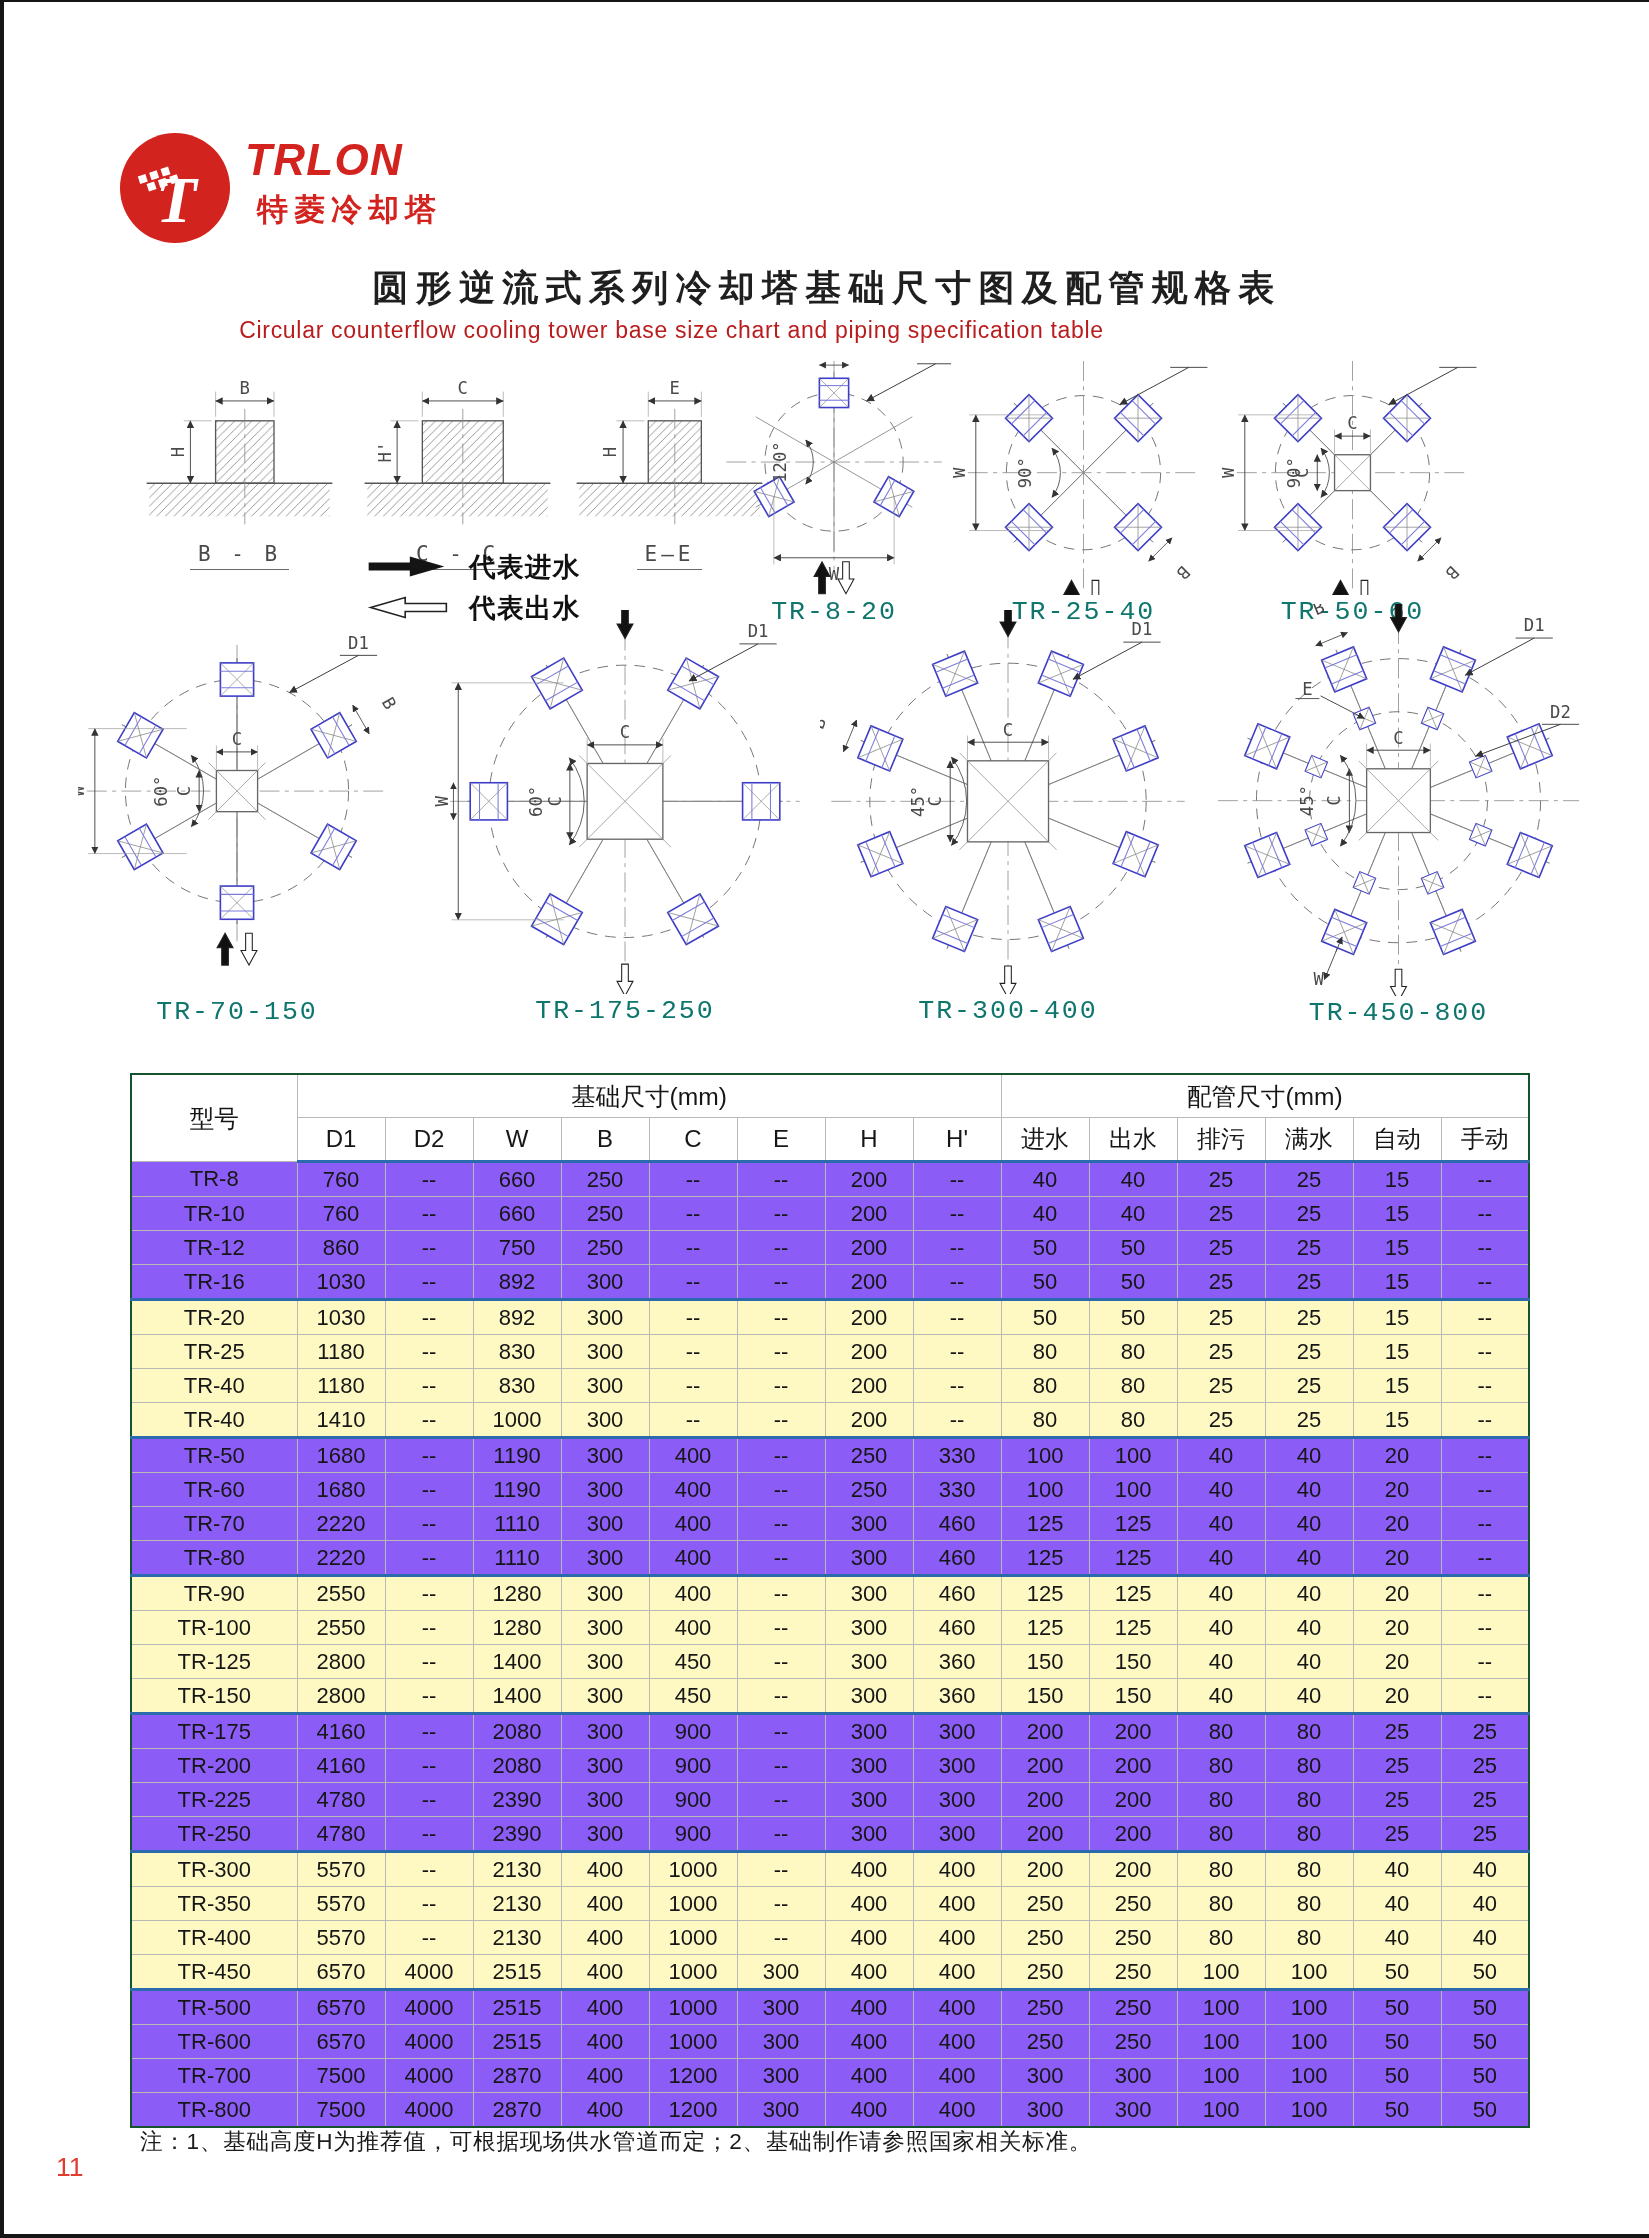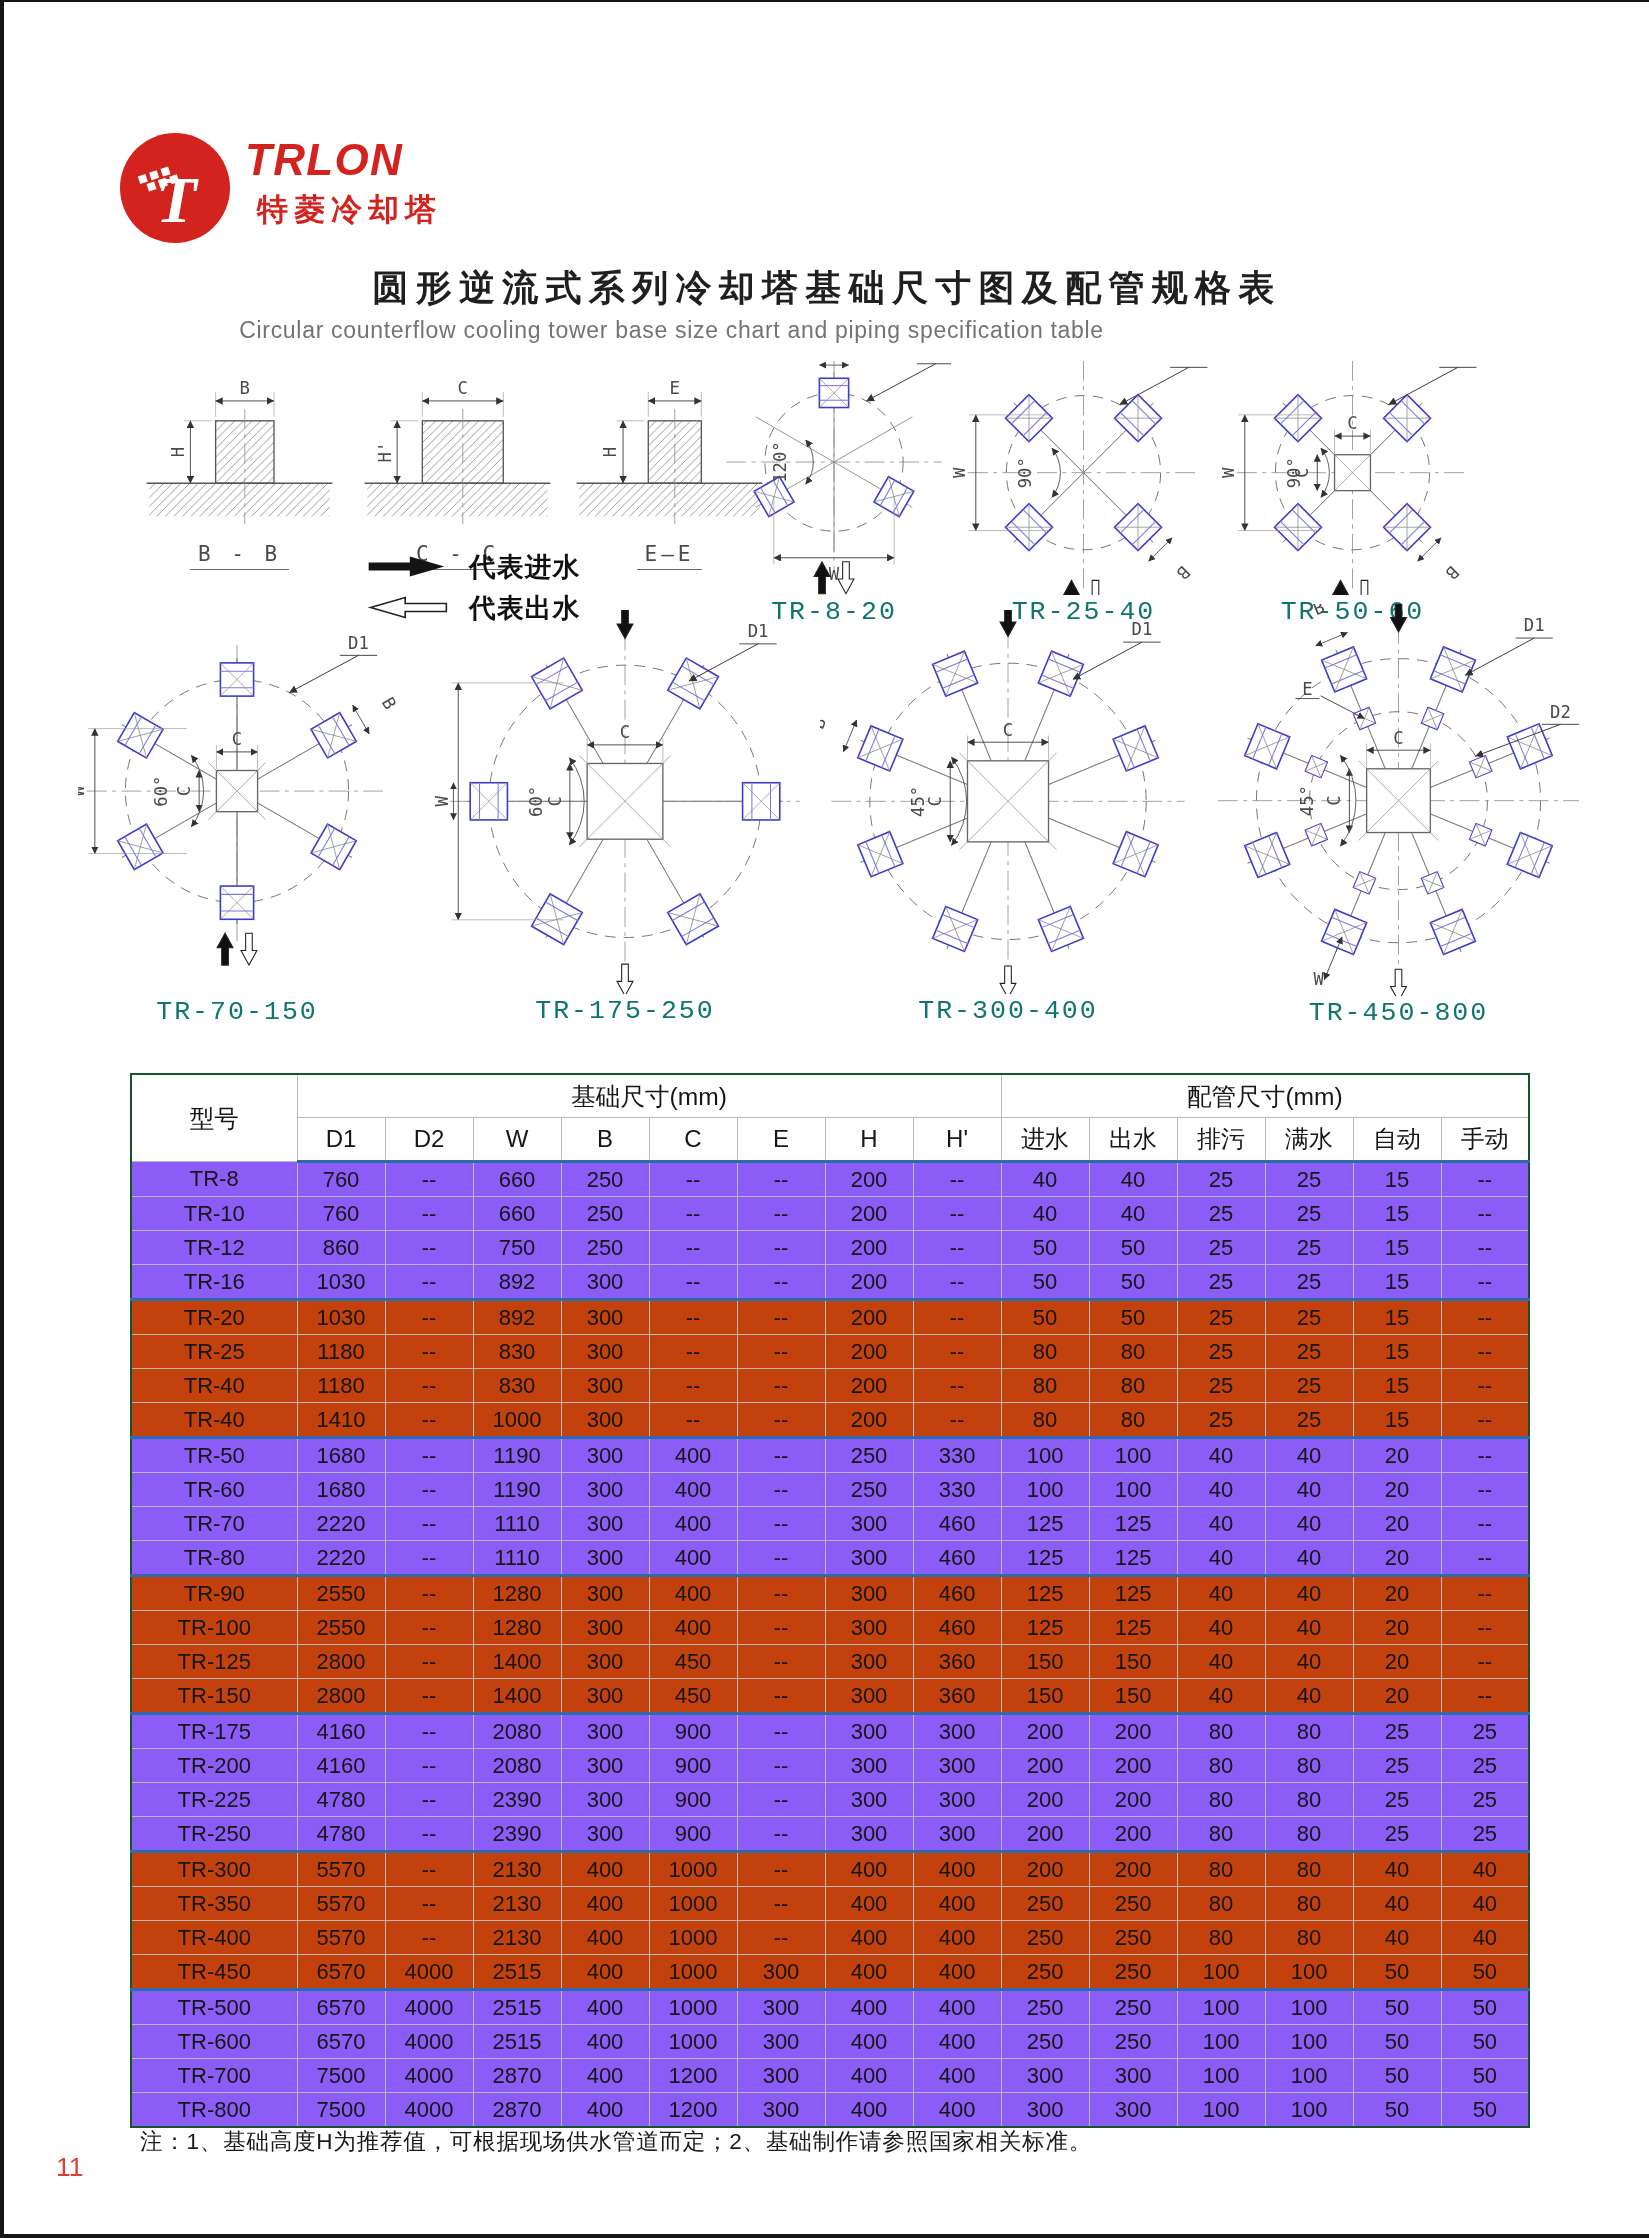--- a/index.html
+++ b/index.html
@@ -7,21 +7,21 @@
         font-family:"Liberation Sans",sans-serif;overflow:hidden;box-sizing:border-box;
         border-left:4px solid #161616;border-top:2.7px solid #161616;border-bottom:5.3px solid #161616;}
   .abs{position:absolute;}
   
   .brand{font-style:italic;font-weight:bold;font-size:44px;color:#d3231f;letter-spacing:1.3px;}
   .brand-sub{font-weight:bold;font-size:31px;color:#d3231f;letter-spacing:6px;margin-left:16px;}
   .series-title{font-weight:bold;font-size:37px;color:#111;letter-spacing:2.7px;}
   
   .main-title{left:0;top:262px;width:1646px;text-align:center;font-size:36px;font-weight:600;
               letter-spacing:7.3px;color:#1f1f1f;}
-  .sub-title{left:0;top:315px;width:1335px;text-align:center;font-size:23px;color:#737373;letter-spacing:0.7px;}
+  .sub-title{left:0;top:315px;width:1335px;text-align:center;font-size:23px;color:#b91c1c;letter-spacing:0.7px;}
   
   .diag{position:absolute;text-align:center;}
   .diag-cap{font-size:26.6px;color:#0f766e;letter-spacing:2px;margin-top:0px;
             font-family:Liberation Mono, monospace;}
   .sec-cap{display:inline-block;font-size:21px;color:#4a4a4a;letter-spacing:4px;
            border-bottom:1.3px solid #6a6a6a;padding:0 8px 2.7px 8px;margin-top:5.3px;
            font-family:"DejaVu Sans Mono",monospace;}
   svg text.dl{font-family:"DejaVu Sans Mono","Liberation Mono",monospace;font-size:26px;fill:#4a4a4a;}
   svg line.cl{stroke:#8a8a8a;stroke-width:1.2;stroke-dasharray:30 8 6 8;fill:none;}
   svg circle.dc{fill:none;stroke:#757575;stroke-width:1.5;stroke-dasharray:16 12;}
@@ -30,21 +30,21 @@
   .legend-label{font-size:26.6px;font-weight:600;color:#111;letter-spacing:1.3px;}
   
   #spec-table{position:absolute;left:126px;top:1071px;width:1396px;border-collapse:collapse;
               table-layout:fixed;background:#fff;border:2px solid #14532d;font-size:22px;color:#161616;}
   #spec-table th,#spec-table td{border:0.7px solid #b9b9b7;text-align:center;font-weight:400;
               padding:0;overflow:hidden;white-space:nowrap;}
   #spec-table tr.h1 th{height:42px;font-size:24.6px;background:#fff;}
   #spec-table tr.h2 th{height:42px;font-size:24px;background:#fff;border-bottom:3.3px solid #2a6aad;}
   #spec-table tbody td{height:33px;}
   #spec-table tr.even{background:#8b5cf6;}
-  #spec-table tr.odd{background:#c2410c;padding-left:22px;}
+  #spec-table tr.odd{background:#fef9c3;padding-left:22px;}
   #spec-table tr.ge td{border-bottom:3.3px solid #2a6aad;}
   .note{left:136px;top:2124px;font-size:22.6px;color:#1b1b1b;letter-spacing:0.7px;}
   .page-num{left:52px;top:2150px;font-size:26.6px;color:#e03c31;font-weight:500;}
 </style>
 </head>
 <body>
 
 <div class="page">
 
   <svg width="0" height="0" style="position:absolute" aria-hidden="true">

